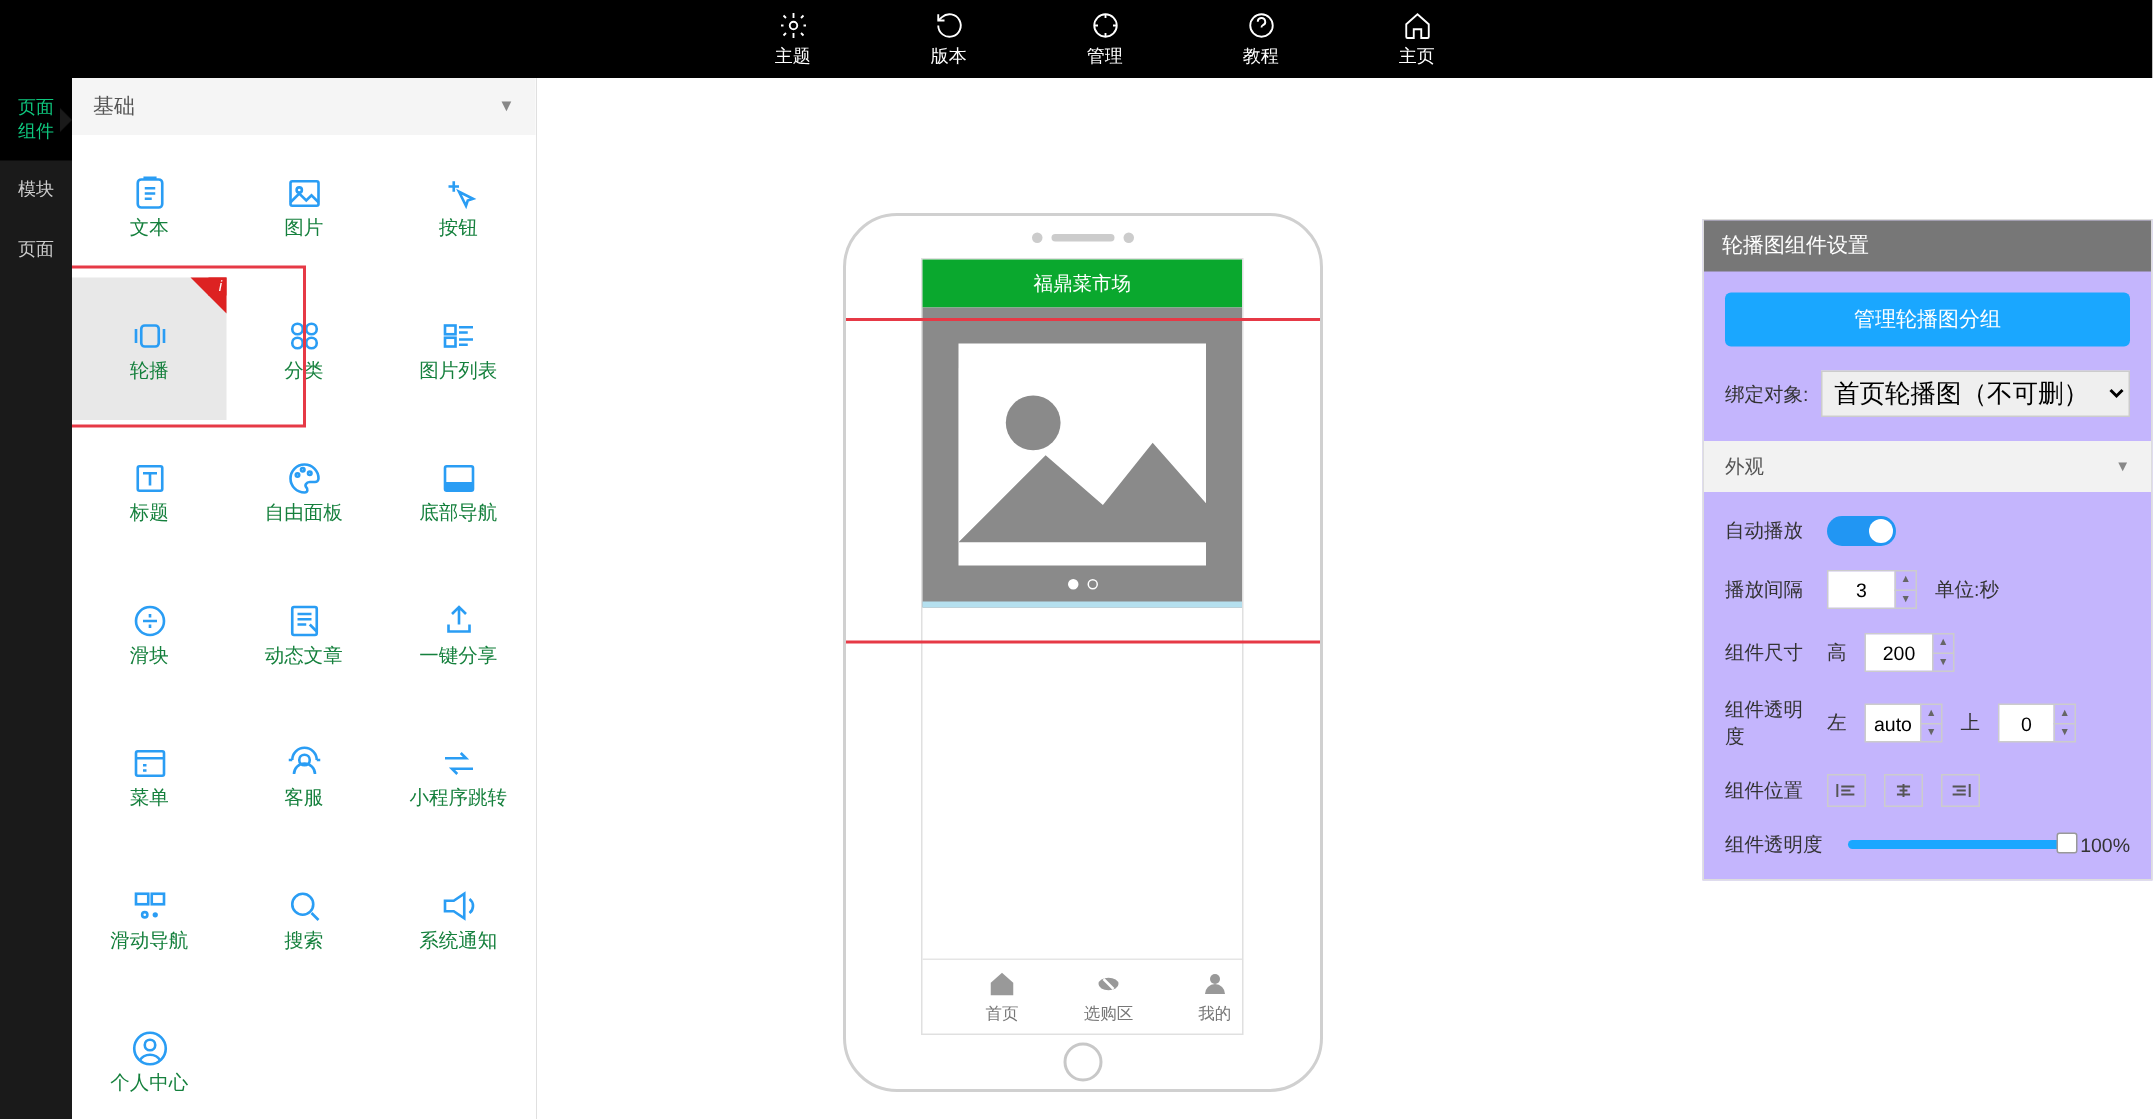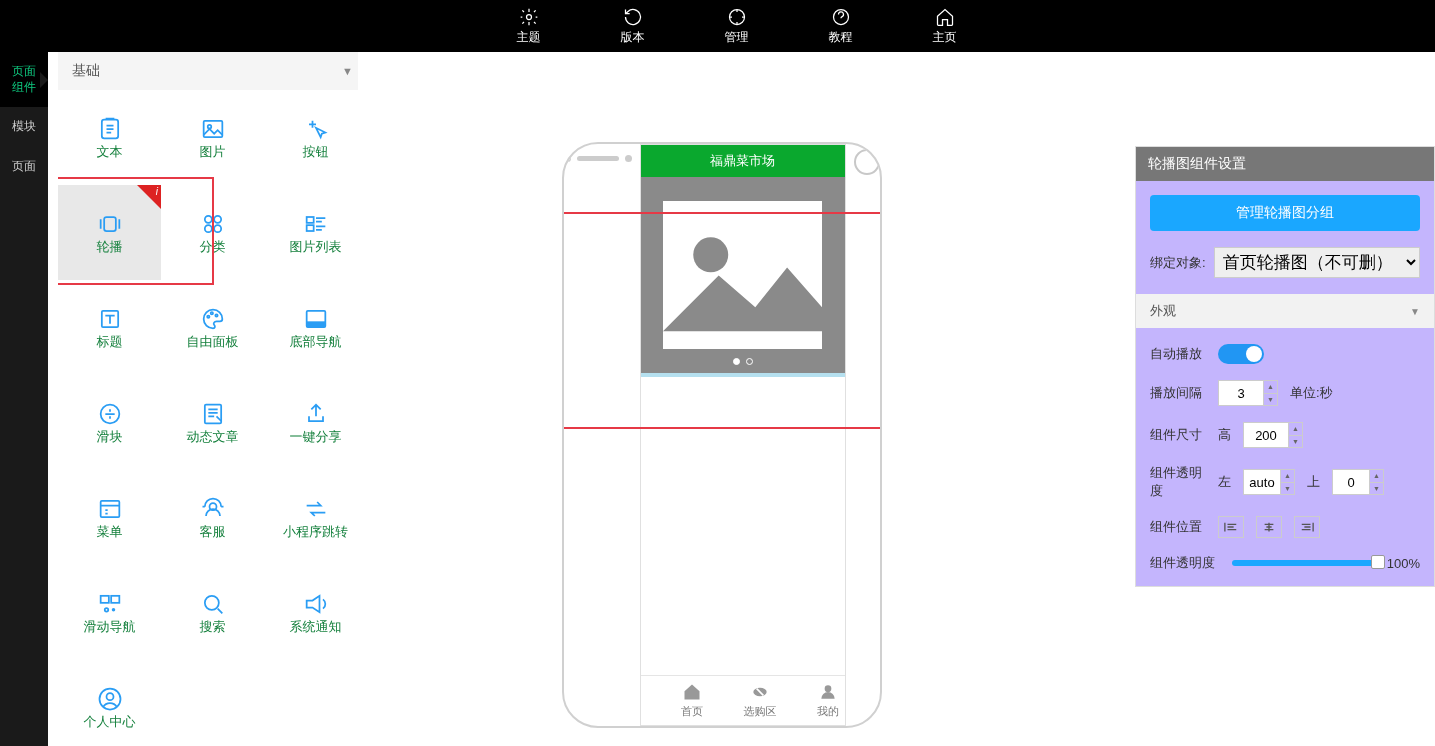--- a/index.html
+++ b/index.html
@@ -10,34 +10,34 @@
 .topbar-item { color: #fff; display: flex; flex-direction: column; align-items: center; gap: 2px; cursor: pointer; font-size: 12px; }
 .topbar-item svg { width: 20px; height: 20px; }
 
 
 .leftnav { position: absolute; left: 0; top: 52px; bottom: 0; width: 48px; background: #1a1a1a; }
 .leftnav-item { color: #ccc; text-align: center; padding: 12px 4px; font-size: 12px; cursor: pointer; line-height: 1.3; }
 .leftnav-item.active { background: #000; color: #0ec77e; position: relative; }
 .leftnav-item.active::after { content: ''; position: absolute; right: -8px; top: 50%; transform: translateY(-50%); border: 8px solid transparent; border-left-color: #1a1a1a; z-index: 1; }
 
 
-.palette { position: absolute; left: 48px; top: 52px; bottom: 0; width: 310px; background: #fff; border-right: 1px solid #e0e0e0; overflow-y: auto; margin-left: 10px; }
+.palette { position: absolute; left: 48px; top: 52px; bottom: 0; width: 310px; background: #fff; border-right: 1px solid #e0e0e0; overflow-y: auto; }
 .palette-header { background: #f5f5f5; padding: 10px 14px; display: flex; justify-content: space-between; align-items: center; font-size: 14px; color: #555; }
 .palette-header .arrow { color: #888; font-size: 11px; }
 .palette-grid { display: grid; grid-template-columns: repeat(3, 1fr); }
 .palette-item { height: 95px; display: flex; flex-direction: column; align-items: center; justify-content: center; cursor: pointer; position: relative; font-size: 13px; color: #15803d; }
 .palette-item svg { width: 28px; height: 28px; fill: none; stroke: #2a9df4; stroke-width: 1.5; }
 .palette-item.selected { background: #e8e8e8; }
 .palette-item.selected::before { content: ''; position: absolute; top: 0; right: 0; border: 12px solid transparent; border-top-color: #d22; border-right-color: #d22; }
 .palette-item.selected::after { content: 'i'; position: absolute; top: 1px; right: 3px; color: #fff; font-style: italic; font-size: 10px; }
 .red-outline { position: absolute; border: 2px solid #e63946; pointer-events: none; }
 
 
 .canvas { position: absolute; left: 358px; right: 350px; top: 52px; bottom: 0; background: #fff; display: flex; justify-content: center; align-items: flex-start; padding-top: 90px; }
-.phone { width: 320px; height: 586px; background: #fff; border: 2px solid #d0d0d0; border-radius: 36px; position: relative; display: flex; flex-direction: row; overflow: hidden; }
+.phone { width: 320px; height: 586px; background: #fff; border: 2px solid #d0d0d0; border-radius: 36px; position: relative; display: flex; flex-direction: column; overflow: hidden; align-items: center; }
 .phone-notch { height: 28px; display: flex; justify-content: center; align-items: center; gap: 6px; }
 .phone-notch .speaker { width: 42px; height: 5px; background: #ccc; border-radius: 3px; }
 .phone-notch .cam { width: 7px; height: 7px; background: #ccc; border-radius: 50%; }
 .phone-screen { flex: 1; margin: 0 8px; background: #fff; border: 1px solid #e0e0e0; display: flex; flex-direction: column; position: relative; }
 .phone-title { background: #0aa82e; color: #fff; text-align: center; padding: 7px 0; font-size: 13px; }
 .carousel-slot { height: 200px; background: #8a8a8a; position: relative; display: flex; align-items: center; justify-content: center; border-bottom: 4px solid #b5e0ef; }
 .carousel-slot .ph { width: 78%; height: 76%; background: #fff; display: flex; align-items: center; justify-content: center; position: relative; overflow: hidden; }
 .carousel-slot .ph svg { width: 100%; height: 100%; }
 .carousel-dots { position: absolute; bottom: 8px; left: 0; right: 0; display: flex; justify-content: center; gap: 6px; }
 .carousel-dots span { width: 7px; height: 7px; border: 1px solid #fff; border-radius: 50%; }

